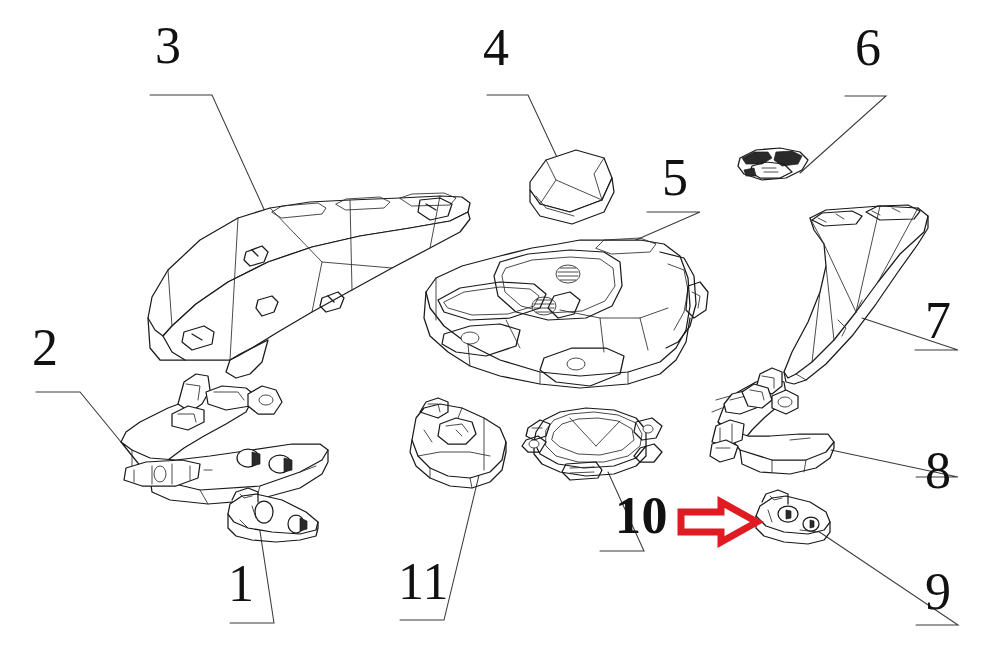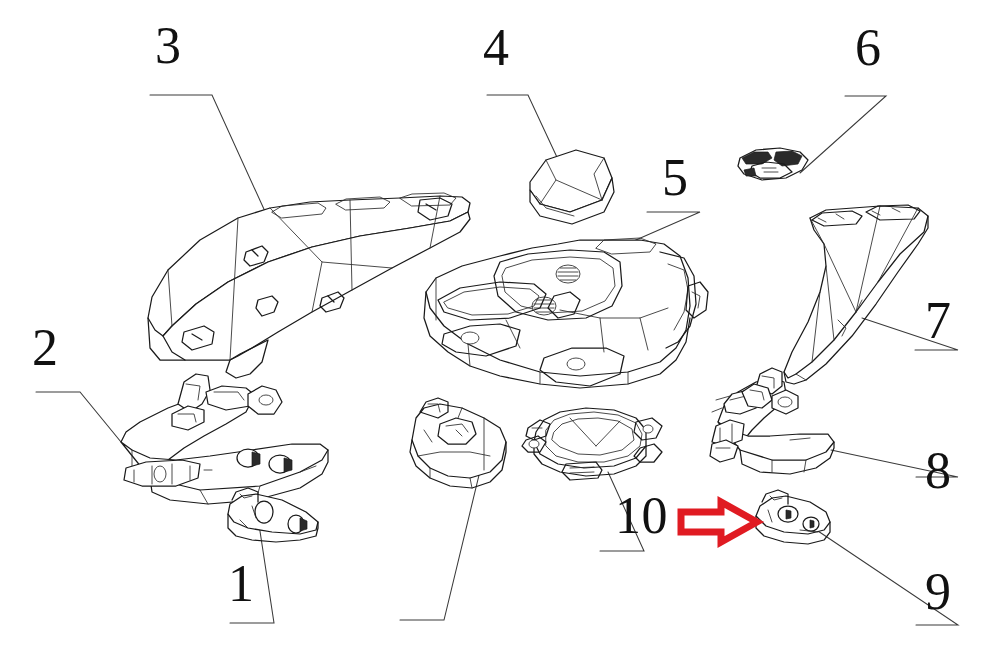--- a/index.html
+++ b/index.html
@@ -319,17 +319,18 @@
 
   </svg>
 
   <div class="callout-num" style="left:155px; top:20px;">3</div>
   <div class="callout-num" style="left:483px; top:22px;">4</div>
   <div class="callout-num" style="left:855px; top:22px;">6</div>
   <div class="callout-num" style="left:662px; top:152px;">5</div>
   <div class="callout-num" style="left:925px; top:295px;">7</div>
   <div class="callout-num" style="left:32px;  top:322px;">2</div>
   <div class="callout-num" style="left:925px; top:445px;">8</div>
-  <div class="callout-num" style="left:615px; top:490px;">10</div>
+  <div class="callout-num" style="left:615px; top:490px;font-weight:bold;">10</div>
   <div class="callout-num" style="left:228px; top:558px;">1</div>
+  <div class="callout-num" style="left:398px; top:556px;">11</div>
   <div class="callout-num" style="left:925px; top:566px;">9</div>
 
 </div>
 
 </body></html>

